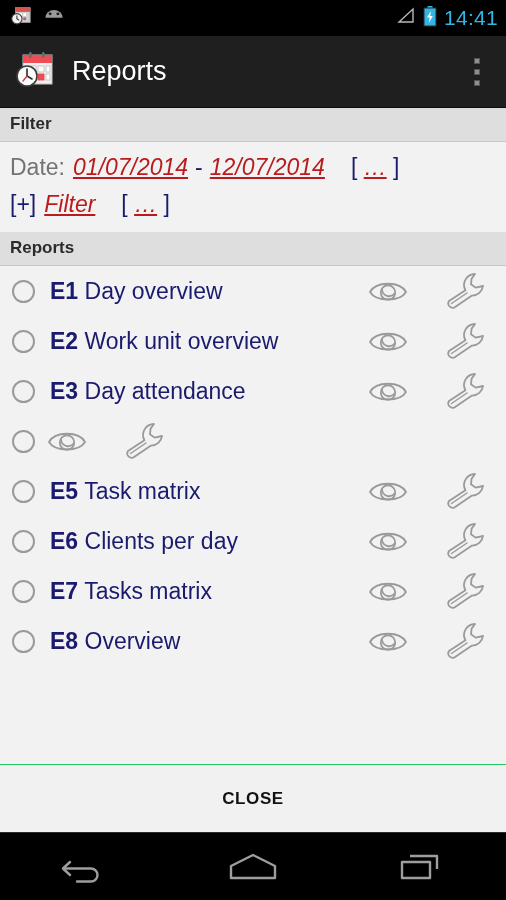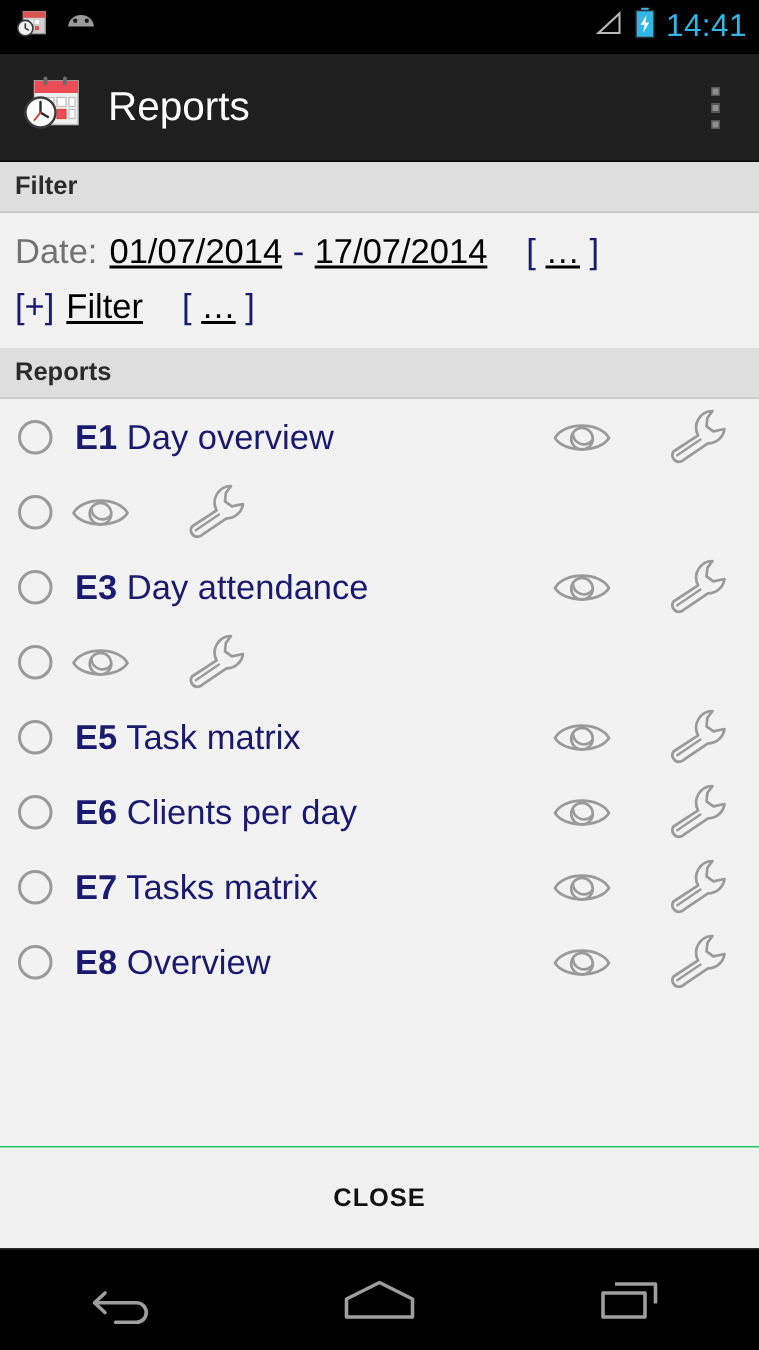--- a/index.html
+++ b/index.html
@@ -85,22 +85,23 @@
     display: flex;
     align-items: baseline;
     font-size: 23px;
     color: #1a1a6e;
     margin-bottom: 10px;
     white-space: nowrap;
   }
   .frow:last-child { margin-bottom: 0; }
   .lbl { color: #737373; }
   .lnk {
-    color: #000000;
+    color: #b91c1c;
     text-decoration: underline;
+    font-style: italic;
   }
   .plain { color: #1a1a6e; text-decoration: none; }
   .gap-sm { width: 8px; display: inline-block; }
   .gap-md { width: 26px; display: inline-block; }
   .dash { padding: 0 7px; }
 
   
   .list-area {
     background: #f2f2f2;
     flex: 1 1 auto;
@@ -242,21 +243,21 @@
   </div>
 
   <div class="band">Filter</div>
 
   <div class="filter-block">
     <div class="frow">
       <span class="lbl">Date:</span>
       <span class="gap-sm"></span>
       <span class="lnk">01/07/2014</span>
       <span class="dash plain">-</span>
-      <span class="lnk">17/07/2014</span>
+      <span class="lnk">12/07/2014</span>
       <span class="gap-md"></span>
       <span class="plain">[&nbsp;<span class="lnk">…</span>&nbsp;]</span>
     </div>
     <div class="frow">
       <span class="plain">[+]</span>
       <span class="gap-sm"></span>
       <span class="lnk">Filter</span>
       <span class="gap-md"></span>
       <span class="plain">[&nbsp;<span class="lnk">…</span>&nbsp;]</span>
     </div>
@@ -277,20 +278,21 @@
         </span>
         <span class="ricon wrench">
           <svg width="48" height="42" viewBox="0 0 48 42">
   <path d="M36 4 a11 11 0 0 0 -9.6 16.2 L10 31 a4.4 4.4 0 0 0 5 6.6 a4.4 4.4 0 0 0 2.2 -1.4 L33 25.6 A11 11 0 0 0 44 16 l-7.4 1.6 l-4.6 -3.4 l0.6 -5.6 Z" fill="none" stroke="#9a9a9a" stroke-width="1.8" stroke-linejoin="round"></path>
   <path d="M12.5 33.5 L28 23" fill="none" stroke="#9a9a9a" stroke-width="1.5" stroke-linecap="round"></path>
 </svg>
         </span>
       </div>
       <div class="report-row">
         <span class="radio"></span>
+        <span class="rlabel"><span class="rcode">E2</span> <span>Work unit overview</span></span>
         <span class="ricon eye">
           <svg width="42" height="30" viewBox="0 0 42 30">
   <path d="M3 16 C9 5, 33 5, 39 16 C33 26, 9 26, 3 16 Z" fill="none" stroke="#9a9a9a" stroke-width="1.8" stroke-linejoin="round"></path>
   <circle cx="21" cy="16.5" r="7.2" fill="none" stroke="#9a9a9a" stroke-width="1.8"></circle>
   <path d="M15 13.5 a7.2 7.2 0 0 0 12.6 4.2" fill="none" stroke="#9a9a9a" stroke-width="1.8" stroke-linecap="round"></path>
 </svg>
         </span>
         <span class="ricon wrench">
           <svg width="48" height="42" viewBox="0 0 48 42">
   <path d="M36 4 a11 11 0 0 0 -9.6 16.2 L10 31 a4.4 4.4 0 0 0 5 6.6 a4.4 4.4 0 0 0 2.2 -1.4 L33 25.6 A11 11 0 0 0 44 16 l-7.4 1.6 l-4.6 -3.4 l0.6 -5.6 Z" fill="none" stroke="#9a9a9a" stroke-width="1.8" stroke-linejoin="round"></path>

